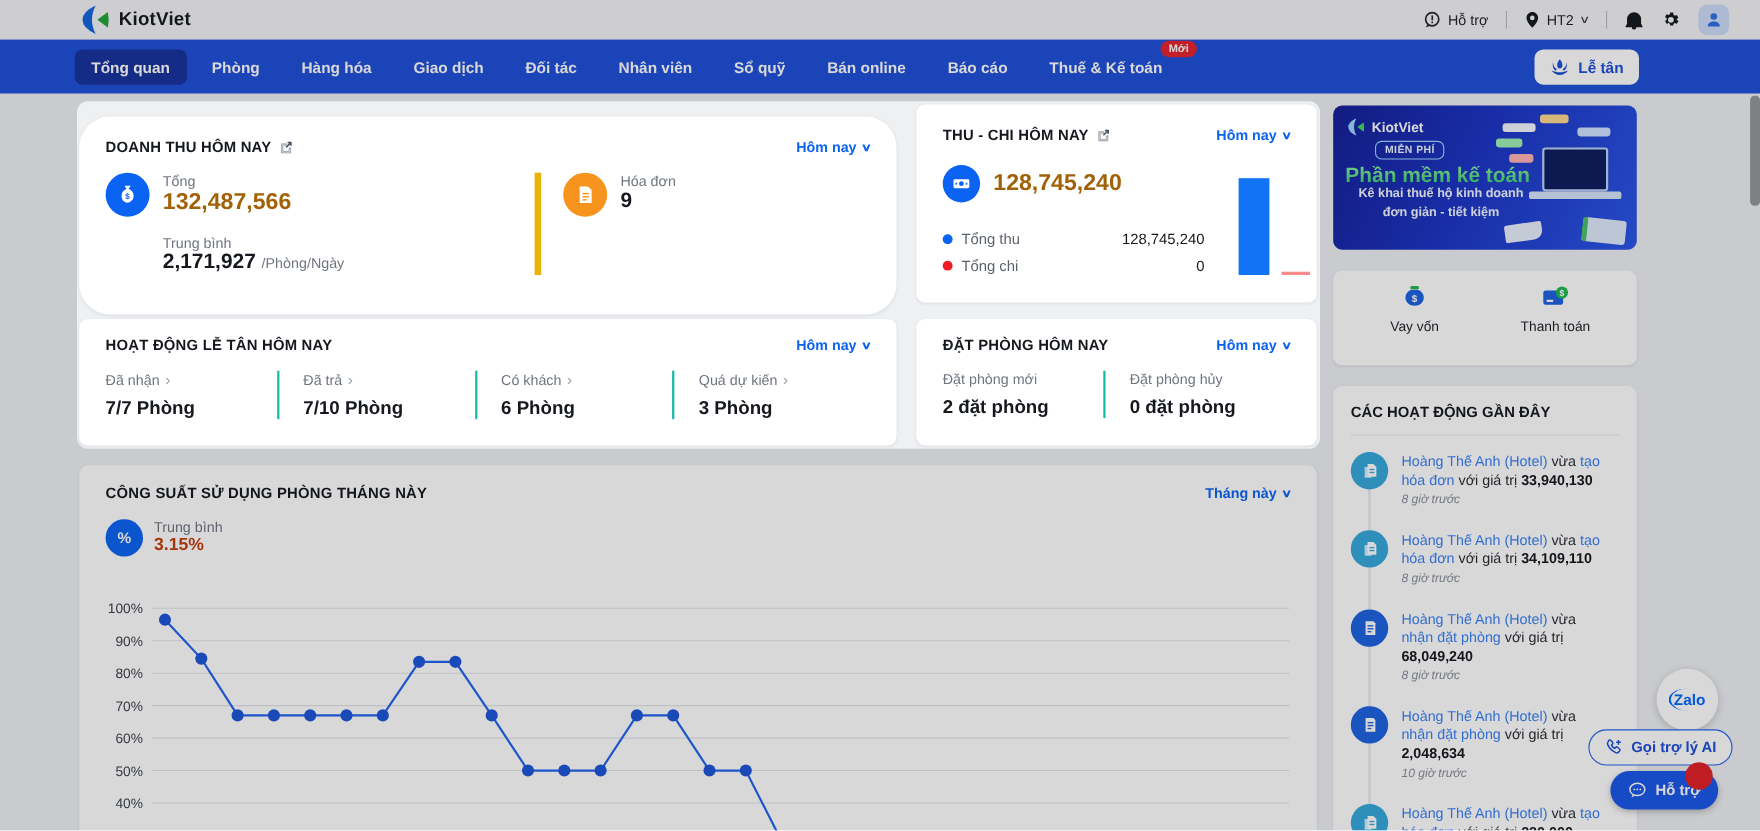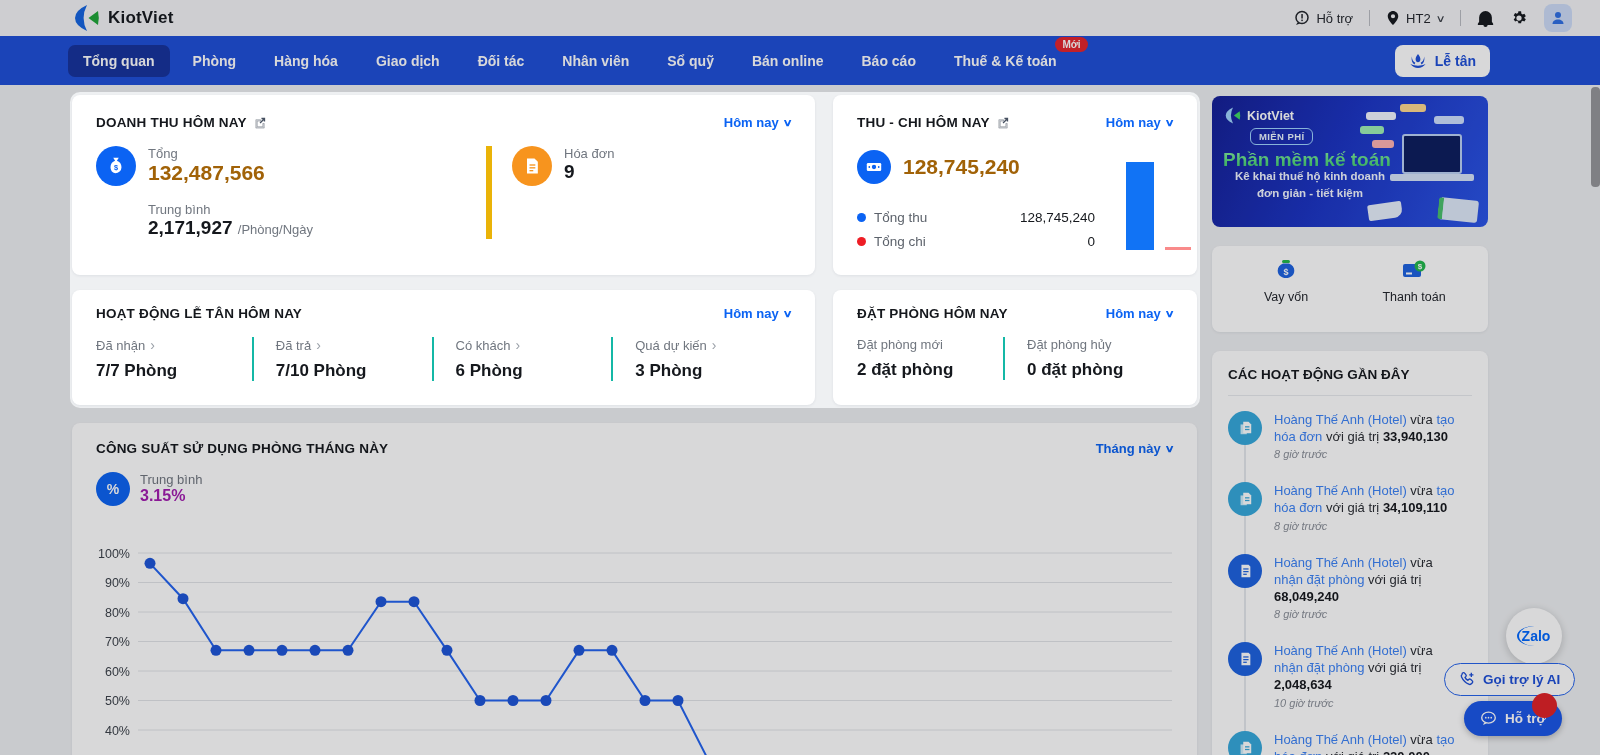--- a/index.html
+++ b/index.html
@@ -32,21 +32,21 @@
   
   .card { position:absolute; background:#fff; border-radius:8px; box-shadow:0 1px 3px rgba(20,30,50,.07); }
   .card-head { display:flex; align-items:center; justify-content:space-between; }
   .card-title { font-size:13.5px; font-weight:bold; color:#15181d; letter-spacing:.2px; display:flex; align-items:center; gap:7px; }
   .period { color:#0b63f3; font-size:13px; font-weight:bold; display:flex; align-items:center; gap:5px; cursor:pointer; }
   .period .chev { color:#0b63f3; }
   .lbl { font-size:13px; color:#70767f; }
   .big-blue { font-size:21px; font-weight:bold; color:#a16207; }
   .big-dark { font-size:19px; font-weight:bold; color:#15181d; }
 
-  #card-revenue { left:72px; top:95px; width:743px; height:180px; padding:20px 24px; }
+  #card-revenue { left:72px; top:106px; width:743px; height:180px; padding:20px 24px;border-radius:28px; }
   #card-thuchi  { left:833px; top:95px; width:364px; height:180px; padding:20px 24px; }
   #card-reception { left:72px; top:290px; width:743px; height:115px; padding:16px 24px; }
   #card-booking { left:833px; top:290px; width:364px; height:115px; padding:16px 24px; }
   #card-usage { left:72px; top:423px; width:1125px; height:400px; padding:18px 24px; }
 
   .rev-body { display:flex; margin-top:16px; }
   .rev-col1 { width:390px; }
   .rev-col2 { border-left:6px solid #eab308; padding-left:20px; flex:1; }
   .stat-row { display:flex; gap:12px; }
   .icon-circle { width:40px; height:40px; border-radius:50%; display:flex; align-items:center; justify-content:center; flex:none; }
@@ -384,21 +384,21 @@
         </div>
       <div class="period">
         <span>Tháng này</span>
         <span class="chev">∨</span>
       </div>
     </div>
     <div class="usage-avg">
       <div class="pct-circle">%</div>
       <div>
         <div class="lbl">Trung bình</div>
-        <div style="font-size:16px;font-weight:bold;color:#a21caf;">3.15%</div>
+        <div style="font-size:16px;font-weight:bold;color:#c2410c;">3.15%</div>
       </div>
     </div>
     <svg id="usage-chart" width="1085" height="250">
         <line x1="46" x2="1080" y1="12" y2="12" class="grid"></line>
         <text x="38" y="16.5" class="ylab">100%</text>
         <line x1="46" x2="1080" y1="41.5" y2="41.5" class="grid"></line>
         <text x="38" y="46" class="ylab">90%</text>
         <line x1="46" x2="1080" y1="71" y2="71" class="grid"></line>
         <text x="38" y="75.5" class="ylab">80%</text>
         <line x1="46" x2="1080" y1="100.5" y2="100.5" class="grid"></line>

